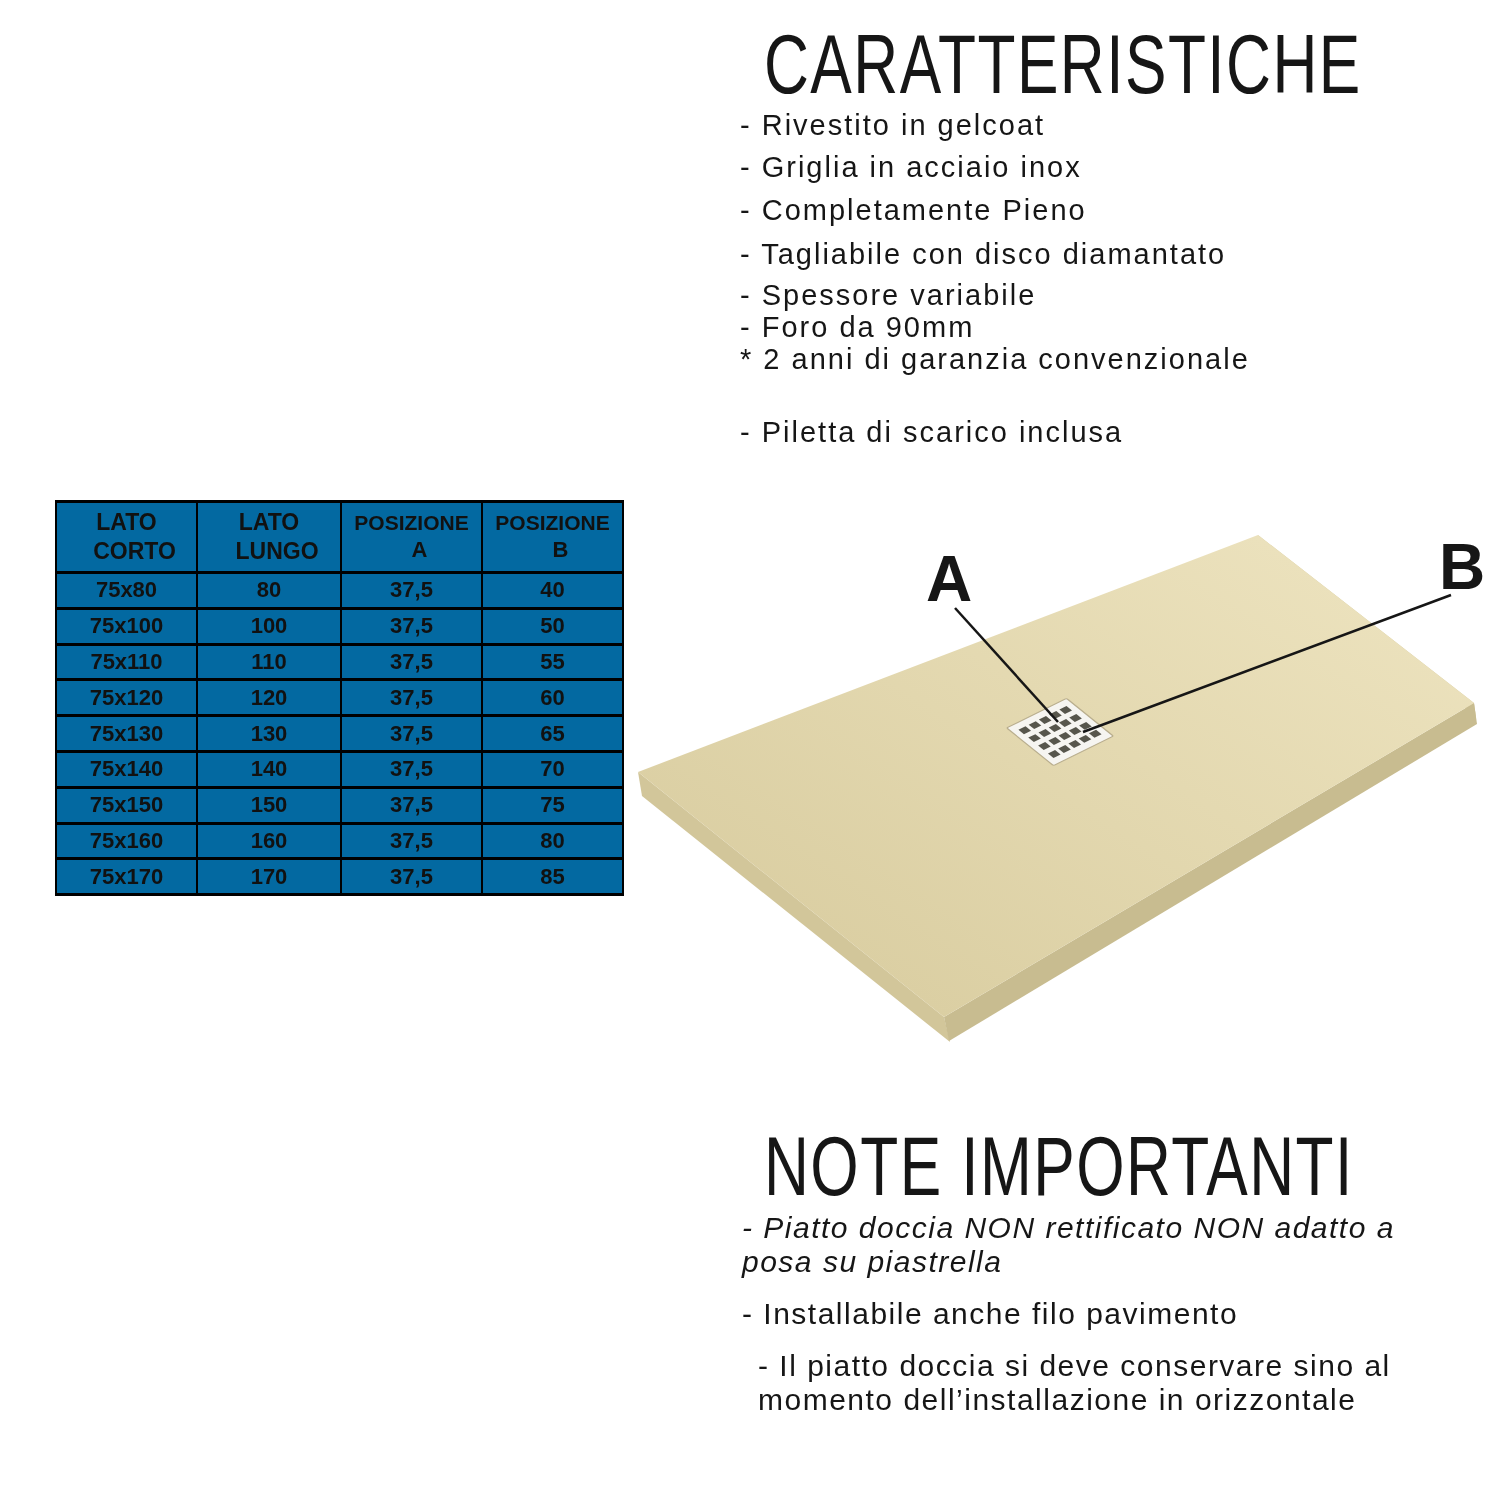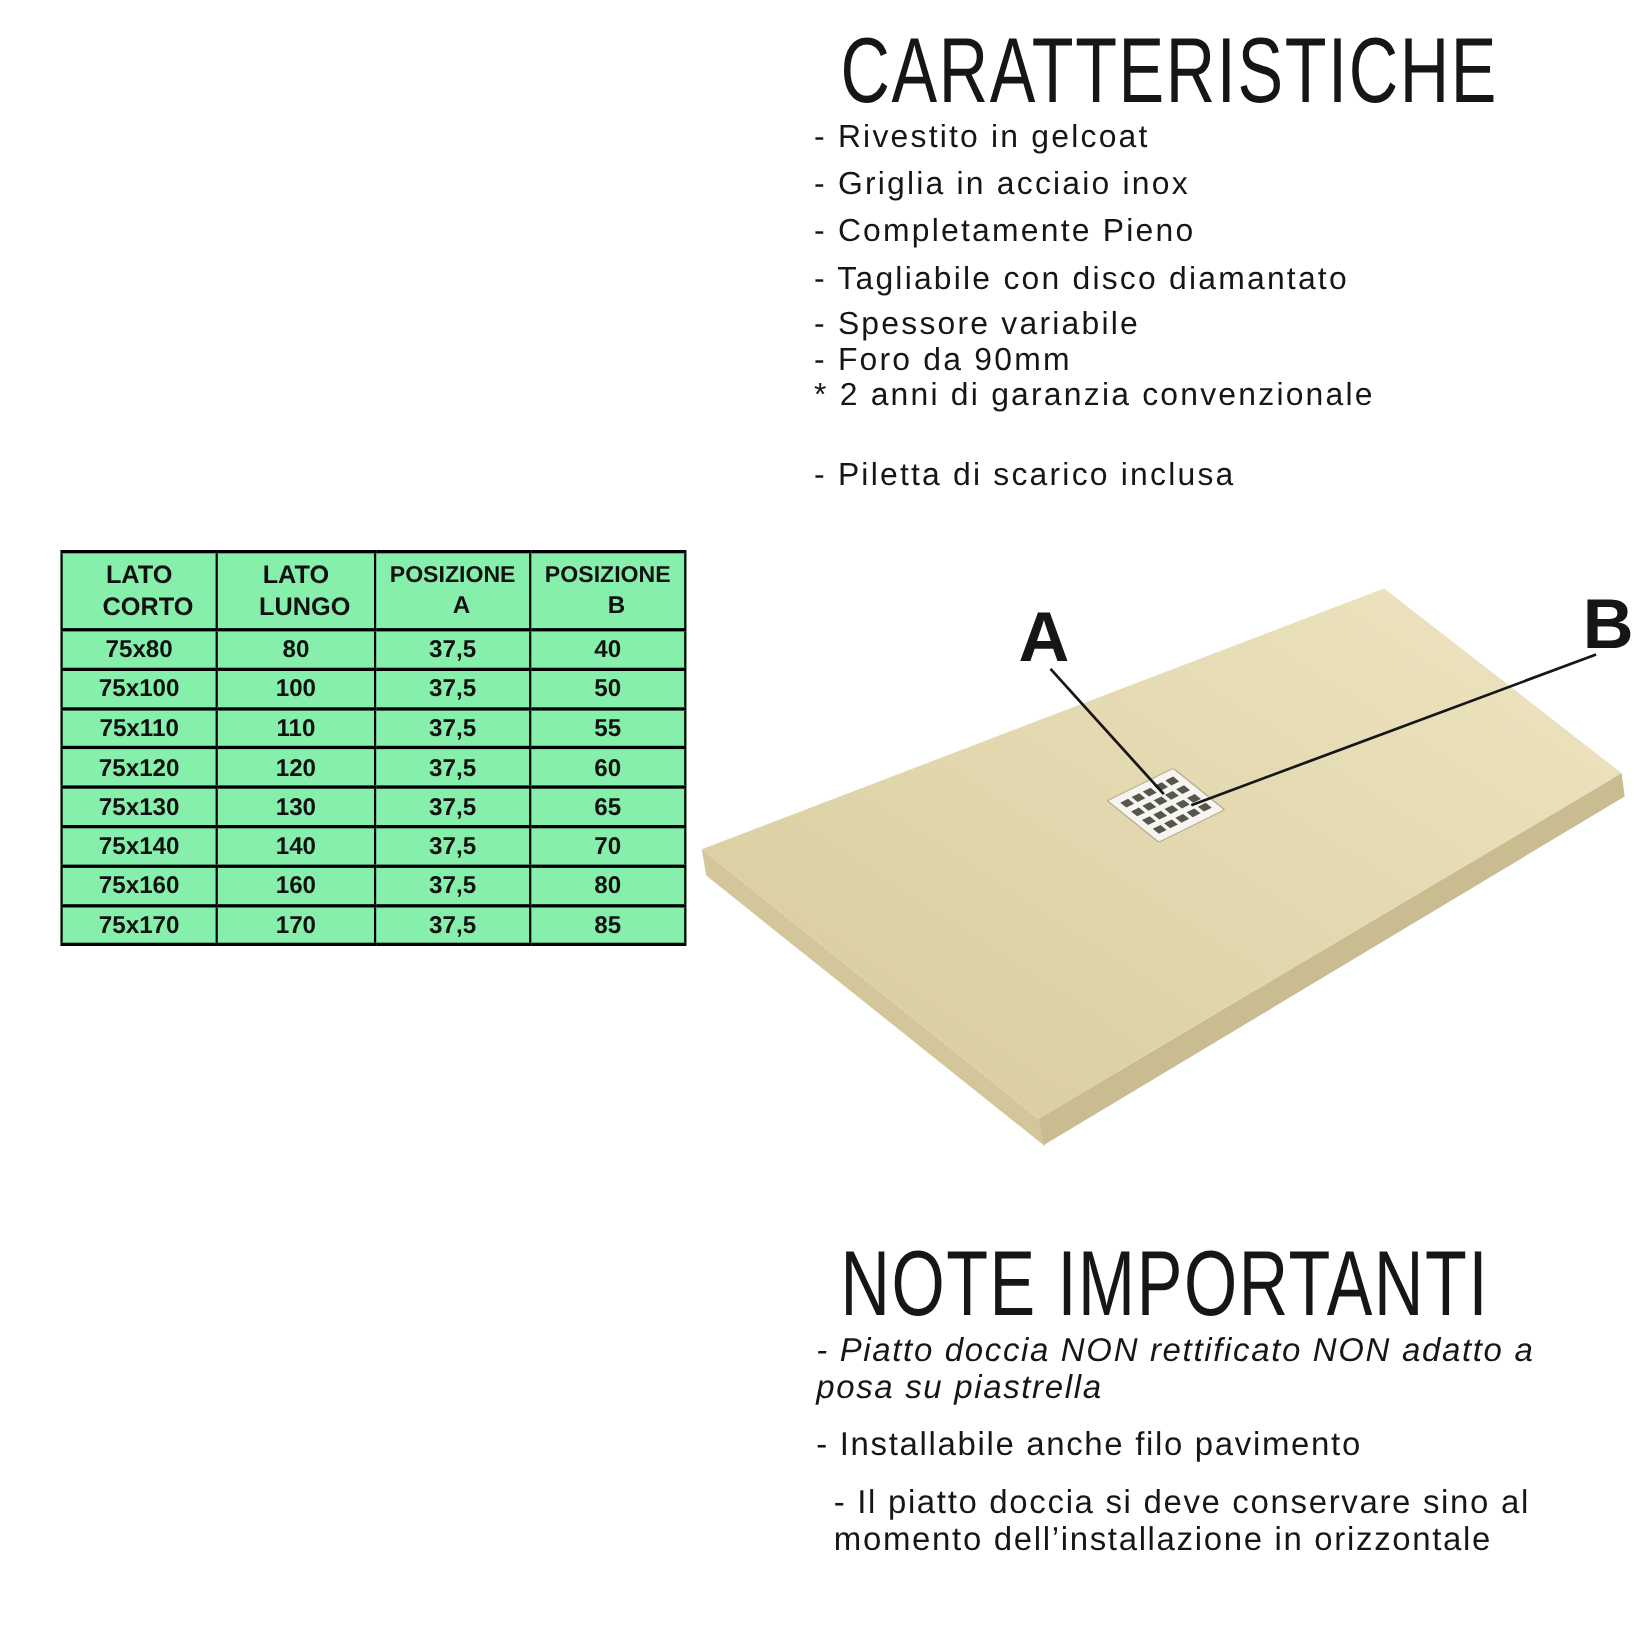--- a/index.html
+++ b/index.html
@@ -24,21 +24,21 @@
   .feat-item:nth-of-type(3){ top:196px; }
   .feat-item:nth-of-type(4){ top:240px; }
   .feat-item:nth-of-type(5){ top:281px; }
   .feat-item:nth-of-type(6){ top:313px; }
   .feat-item:nth-of-type(7){ top:345px; }
   .feat-item:nth-of-type(8){ top:418px; }
 
   table.dims {
     position:absolute; left:55px; top:500px;
     border-collapse:collapse; table-layout:fixed;
-    background:#86efac;
+    background:#0369a1;
   }
   table.dims col.c1{ width:141px; } table.dims col.c2{ width:144px; }
   table.dims col.c3{ width:141px; } table.dims col.c4{ width:141px; }
   table.dims th, table.dims td {
     border-left:2px solid #000; border-right:2px solid #000;
     border-top:3px solid #000; border-bottom:3px solid #000;
     text-align:center; vertical-align:middle; padding:0;
   }
   table.dims th { height:68px; }
   table.dims td { height:32.8px; font-size:22px; font-weight:700; }
@@ -137,20 +137,26 @@
         <td>75x130</td>
         <td>130</td>
         <td>37,5</td>
         <td>65</td>
       </tr>
       <tr>
         <td>75x140</td>
         <td>140</td>
         <td>37,5</td>
         <td>70</td>
+      </tr>
+      <tr>
+        <td>75x150</td>
+        <td>150</td>
+        <td>37,5</td>
+        <td>75</td>
       </tr>
       <tr>
         <td>75x160</td>
         <td>160</td>
         <td>37,5</td>
         <td>80</td>
       </tr>
       <tr>
         <td>75x170</td>
         <td>170</td>

